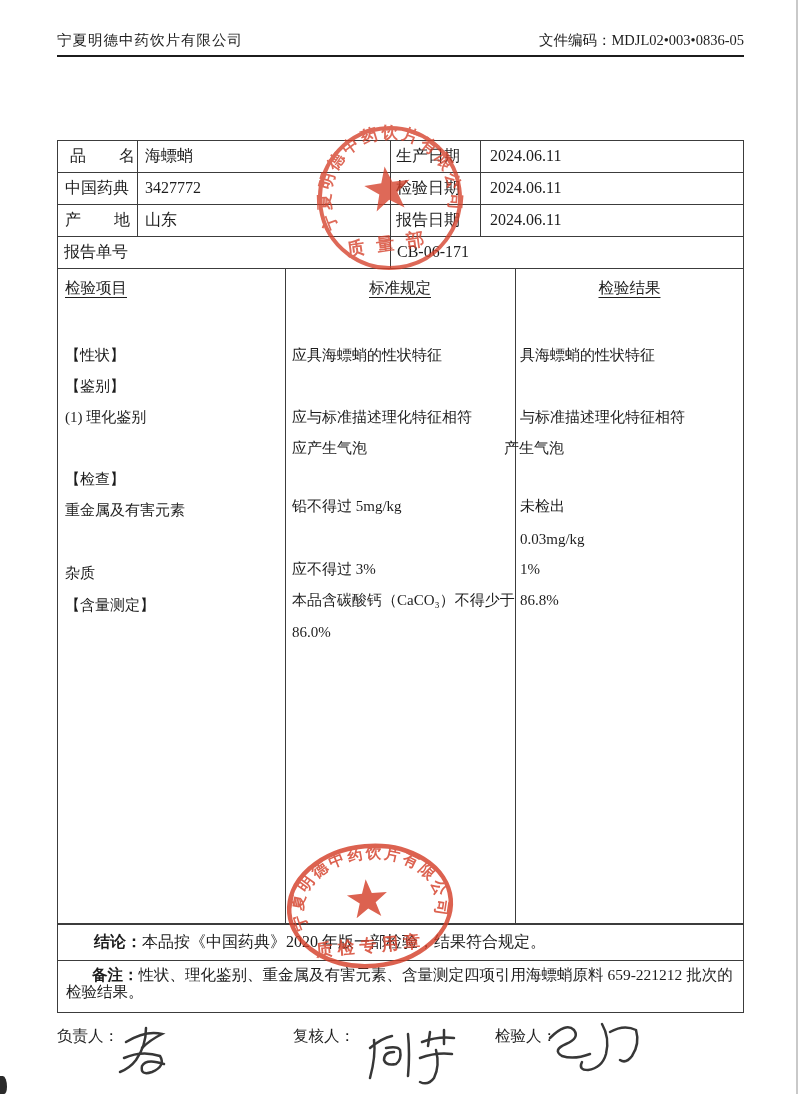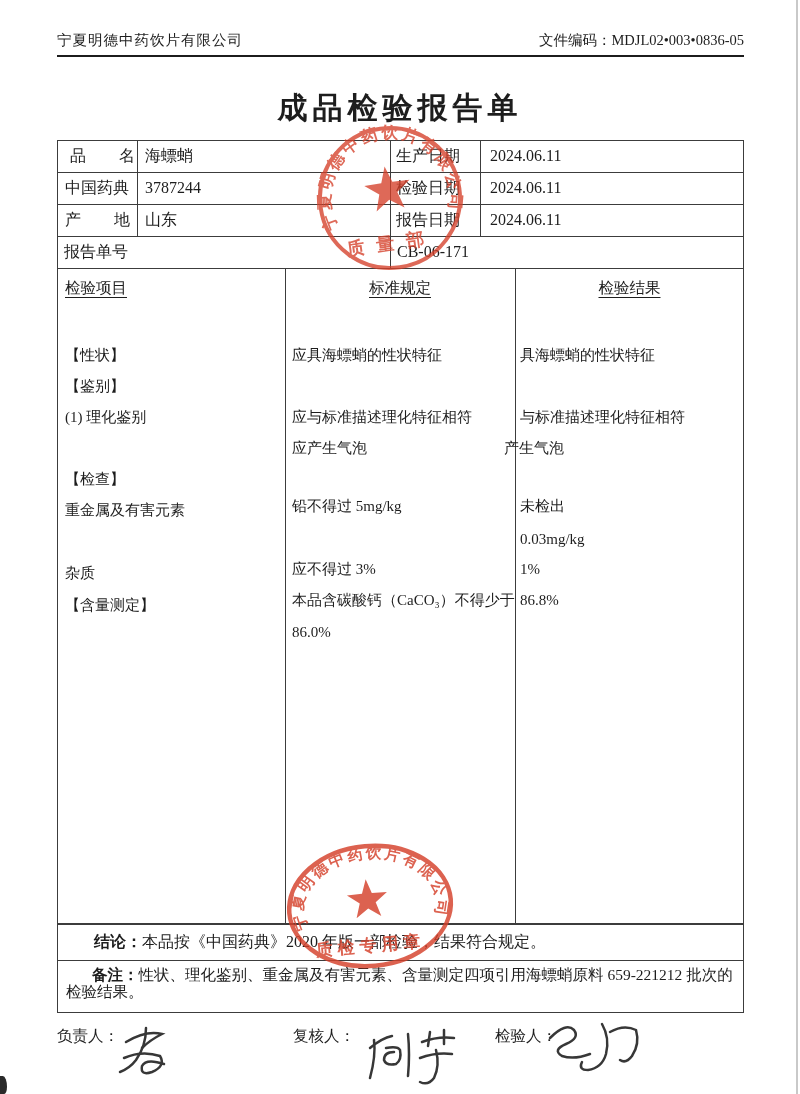--- a/index.html
+++ b/index.html
@@ -45,42 +45,41 @@
 </style>
 </head>
 <body>
 
 <div class="page">
 
   <div class="abs company">宁夏明德中药饮片有限公司</div>
   <div class="abs doccode">文件编码：MDJL02•003•0836-05</div>
   <div class="abs hrule"></div>
 
-  <div class="abs title">成品检验报告单</div>
 
   <div class="abs frame"></div>
   <div class="abs hline" style="top:172px"></div>
   <div class="abs hline" style="top:204px"></div>
   <div class="abs hline" style="top:236px"></div>
   <div class="abs hline" style="top:268px"></div>
   <div class="abs hline" style="top:923px;height:2px"></div>
   <div class="abs hline" style="top:960px"></div>
   <div class="abs vline" style="left:137px;top:140px;height:96px"></div>
   <div class="abs vline" style="left:390px;top:140px;height:128px"></div>
   <div class="abs vline" style="left:480px;top:140px;height:96px"></div>
   <div class="abs vline" style="left:285px;top:268px;height:655px"></div>
   <div class="abs vline" style="left:515px;top:268px;height:655px"></div>
 
   <div class="cell jlabel" style="left:62px;top:140px">品名</div>
   <div class="cell" style="left:145px;top:140px">海螵蛸</div>
   <div class="cell" style="left:396px;top:140px">生产日期</div>
   <div class="cell" style="left:490px;top:140px">2024.06.11</div>
 
   <div class="cell" style="left:65px;top:172px">中国药典</div>
-  <div class="cell" style="left:145px;top:172px">3787244</div>
+  <div class="cell" style="left:145px;top:172px">3427772</div>
   <div class="cell" style="left:396px;top:172px">检验日期</div>
   <div class="cell" style="left:490px;top:172px">2024.06.11</div>
 
   <div class="cell jlabel" style="left:57px;top:204px">产地</div>
   <div class="cell" style="left:145px;top:204px">山东</div>
   <div class="cell" style="left:396px;top:204px">报告日期</div>
   <div class="cell" style="left:490px;top:204px">2024.06.11</div>
 
   <div class="cell" style="left:64px;top:236px">报告单号</div>
   <div class="cell" style="left:397px;top:236px">CB-06-171</div>

